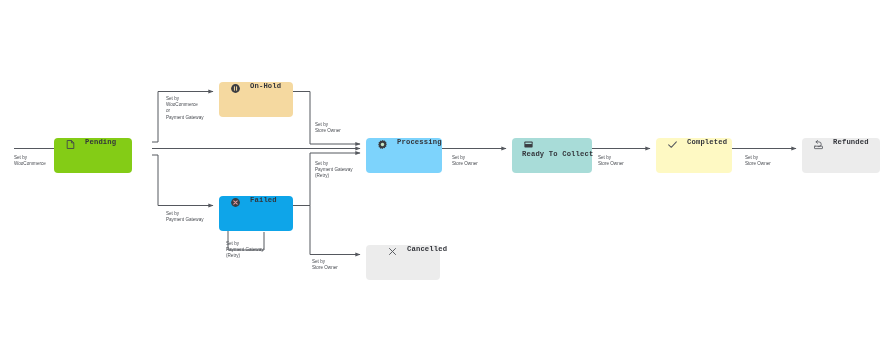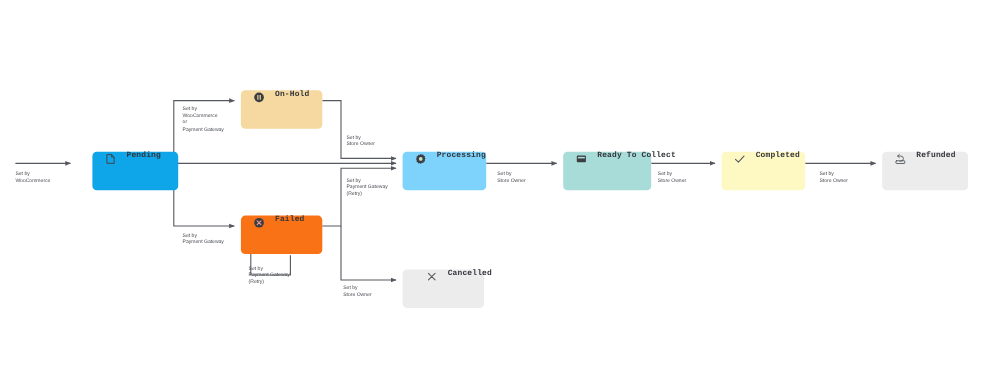--- a/index.html
+++ b/index.html
@@ -83,42 +83,42 @@
       <path d="M 442 148.5 L 506 148.5"></path>
       <path d="M 592 148.5 L 650 148.5"></path>
       <path d="M 732 148.5 L 796 148.5"></path>
       <path d="M 228 241 L 228 232 L 228 224"></path>
     </g>
     <path d="M 228 241 L 228 250 L 264 250 L 264 232" fill="none" stroke="#55585e" stroke-width="1"></path>
   </svg>
 
   <div>
 
-    <div class="node" style="left:84px;top:138px;width:78px;background:#0ea5e9;">
+    <div class="node" style="left:54px;top:138px;width:78px;background:#84cc16;">
       <span class="ico">
         <svg viewBox="0 0 16 16" width="11" height="11" fill="none" stroke="#41444a" stroke-width="1.3">
           <path d="M3.2 2.2 h6.2 l3.4 3.4 v8.2 h-9.6 z"></path>
           <path d="M9.4 2.2 v3.4 h3.4"></path>
         </svg>
       </span>
       <span class="lbl">Pending</span>
     </div>
 
     <div class="node" style="left:219px;top:82px;width:74px;background:#f5d9a0;">
       <span class="ico">
         <svg viewBox="0 0 16 16" width="11" height="11">
           <circle cx="8" cy="8" r="6.4" fill="#3b3d42"></circle>
           <rect x="5.7" y="4.9" width="1.5" height="6.2" fill="#f5d9a0"></rect>
           <rect x="8.8" y="4.9" width="1.5" height="6.2" fill="#f5d9a0"></rect>
         </svg>
       </span>
       <span class="lbl">On-Hold</span>
     </div>
 
-    <div class="node" style="left:219px;top:196px;width:74px;background:#f97316;">
+    <div class="node" style="left:219px;top:196px;width:74px;background:#0ea5e9;">
       <span class="ico">
         <svg viewBox="0 0 16 16" width="11" height="11">
           <circle cx="8" cy="8" r="6.4" fill="#3b3d42"></circle>
           <path d="M5.5 5.5 L10.5 10.5 M10.5 5.5 L5.5 10.5" stroke="#eb9b9f" stroke-width="1.5" stroke-linecap="round"></path>
         </svg>
       </span>
       <span class="lbl">Failed</span>
     </div>
 
     <div class="node" style="left:366px;top:138px;width:76px;background:#7dd3fc;">
@@ -133,21 +133,21 @@
 
     <div class="node" style="left:366px;top:245px;width:74px;background:#ececec;padding-left:20px;">
       <span class="ico">
         <svg viewBox="0 0 16 16" width="11" height="11" fill="none" stroke="#55585e" stroke-width="1.4" stroke-linecap="round">
           <path d="M3.6 3.6 L12.4 12.4 M12.4 3.6 L3.6 12.4"></path>
         </svg>
       </span>
       <span class="lbl">Cancelled</span>
     </div>
 
-    <div class="node" style="left:512px;top:138px;width:80px;background:#a8dcd8;">
+    <div class="node" style="left:512px;top:138px;width:80px;background:#a8dcd8;flex-direction:column;">
       <span class="ico">
         <svg viewBox="0 0 16 16" width="11" height="11">
           <rect x="2" y="3.6" width="12" height="8.8" rx="1" fill="#3b3d42"></rect>
           <rect x="3.4" y="5.2" width="9.2" height="2.1" fill="#a8dcd8"></rect>
         </svg>
       </span>
       <span class="lbl">Ready To Collect</span>
     </div>
 
     <div class="node" style="left:656px;top:138px;width:76px;background:#fef9c3;">

